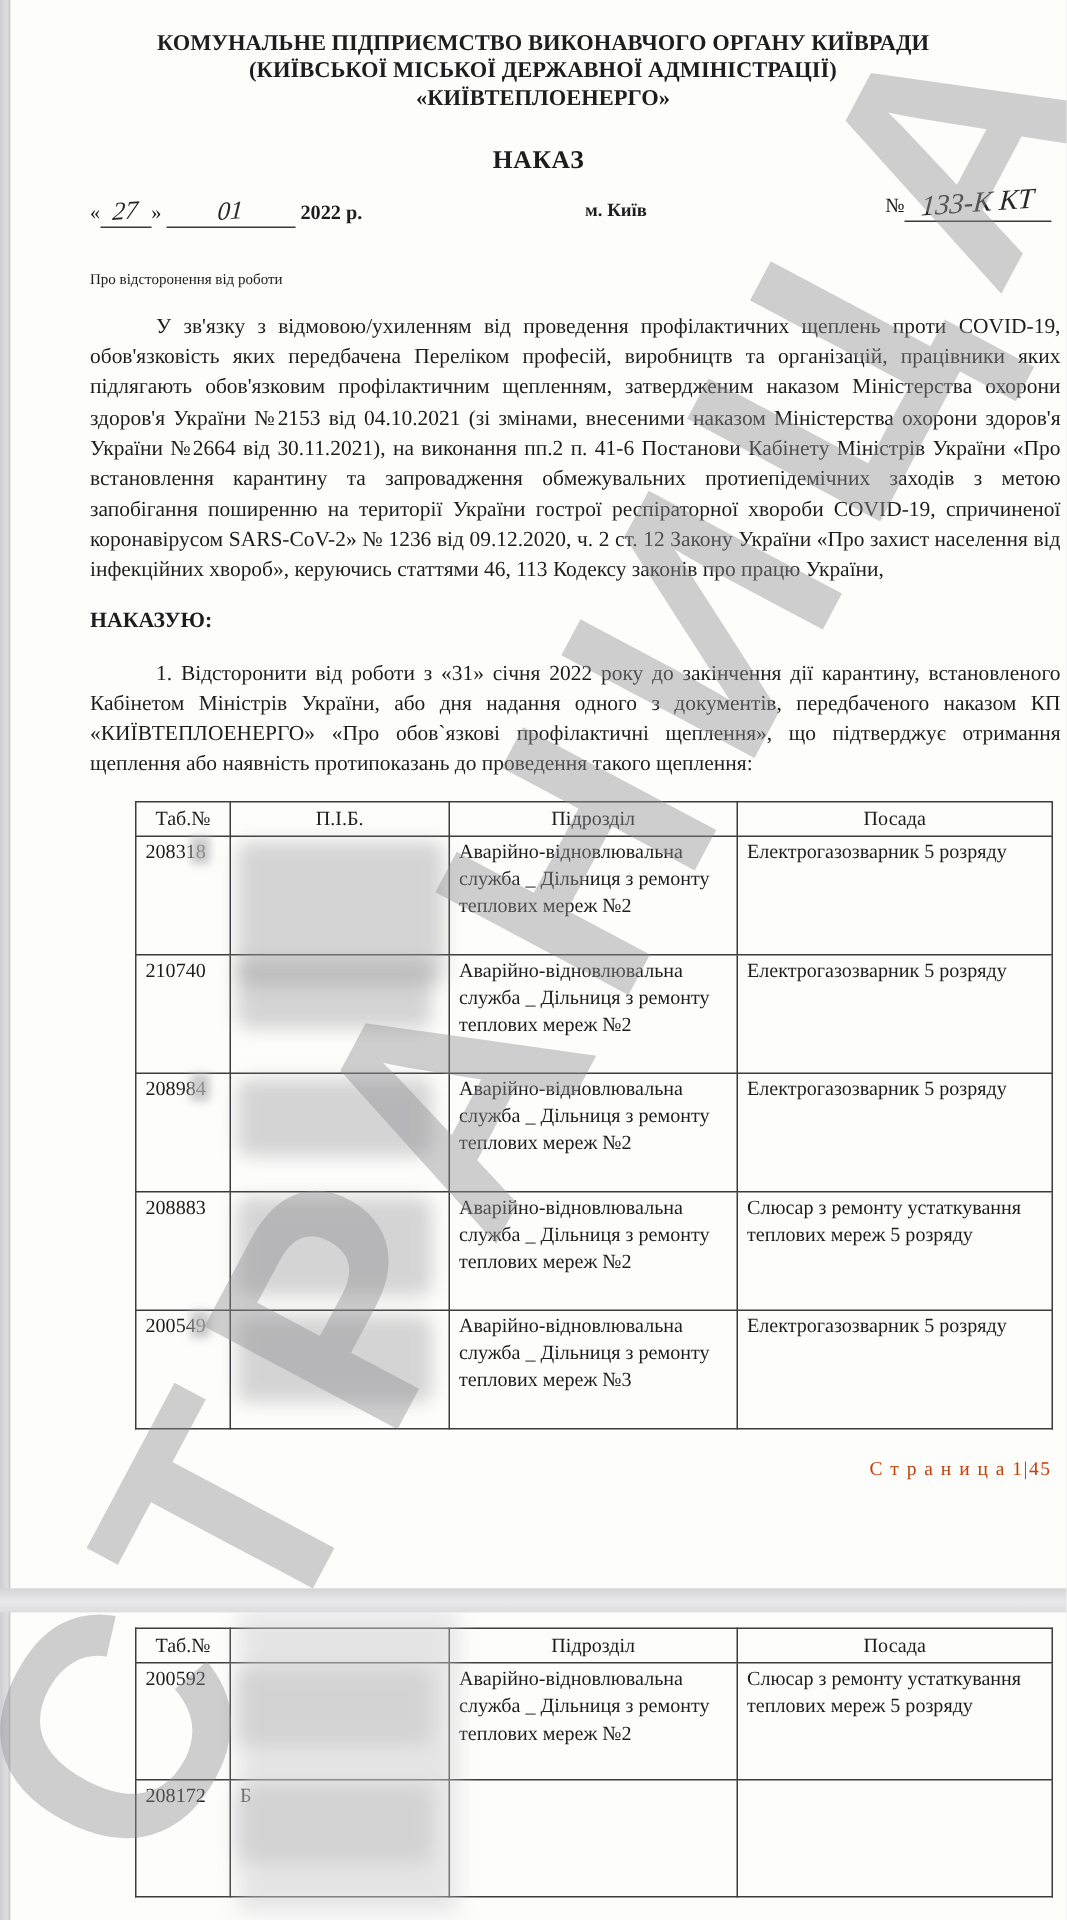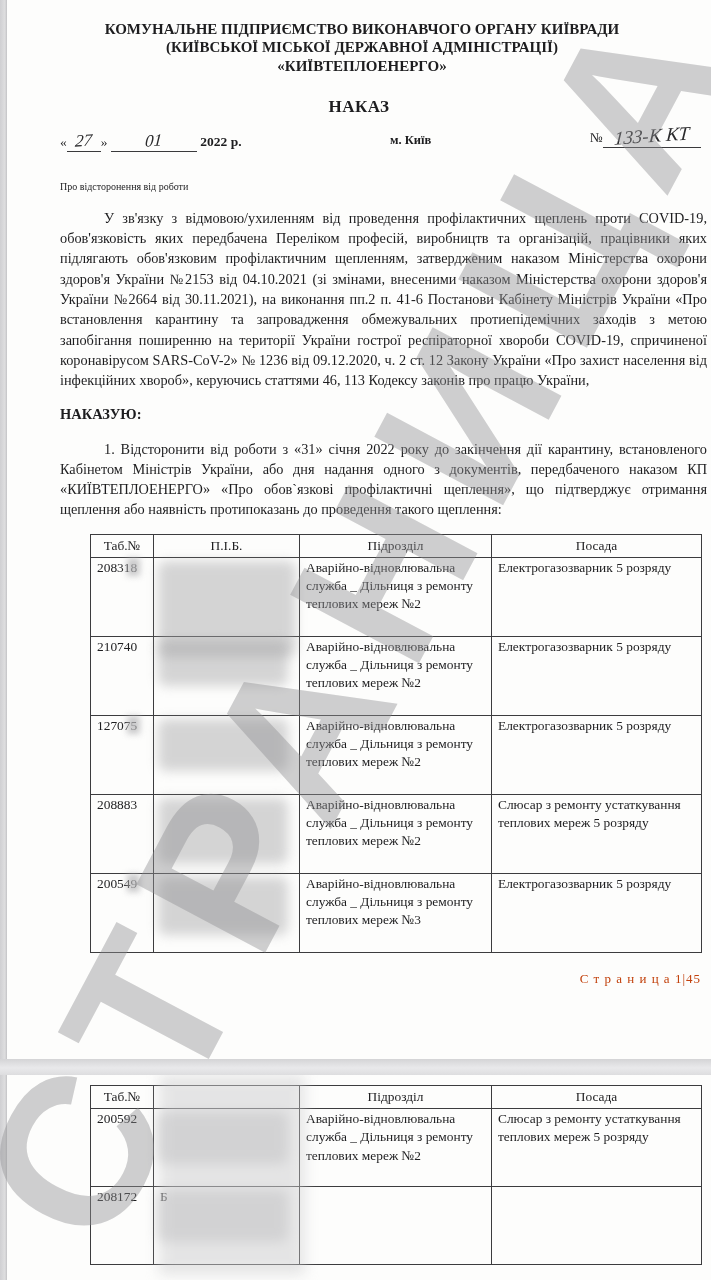--- a/index.html
+++ b/index.html
@@ -146,21 +146,21 @@
           </tr>
           <tr>
             <td class="cell-tab"><span class="tabnum">210740</span></td>
             <td class="cell-name">
               <div class="nameblur"></div>
             </td>
             <td>Аварійно-відновлювальна служба _ Дільниця з ремонту теплових мереж №2</td>
             <td>Електрогазозварник 5 розряду</td>
           </tr>
           <tr>
-            <td class="cell-tab"><span class="tabnum">127075</span></td>
+            <td class="cell-tab"><span class="tabnum">208984</span></td>
             <td class="cell-name">
               <div class="nameblur"></div>
             </td>
             <td>Аварійно-відновлювальна служба _ Дільниця з ремонту теплових мереж №2</td>
             <td>Електрогазозварник 5 розряду</td>
           </tr>
           <tr>
             <td class="cell-tab"><span class="tabnum">208883</span></td>
             <td class="cell-name">
               <div class="nameblur"></div>

